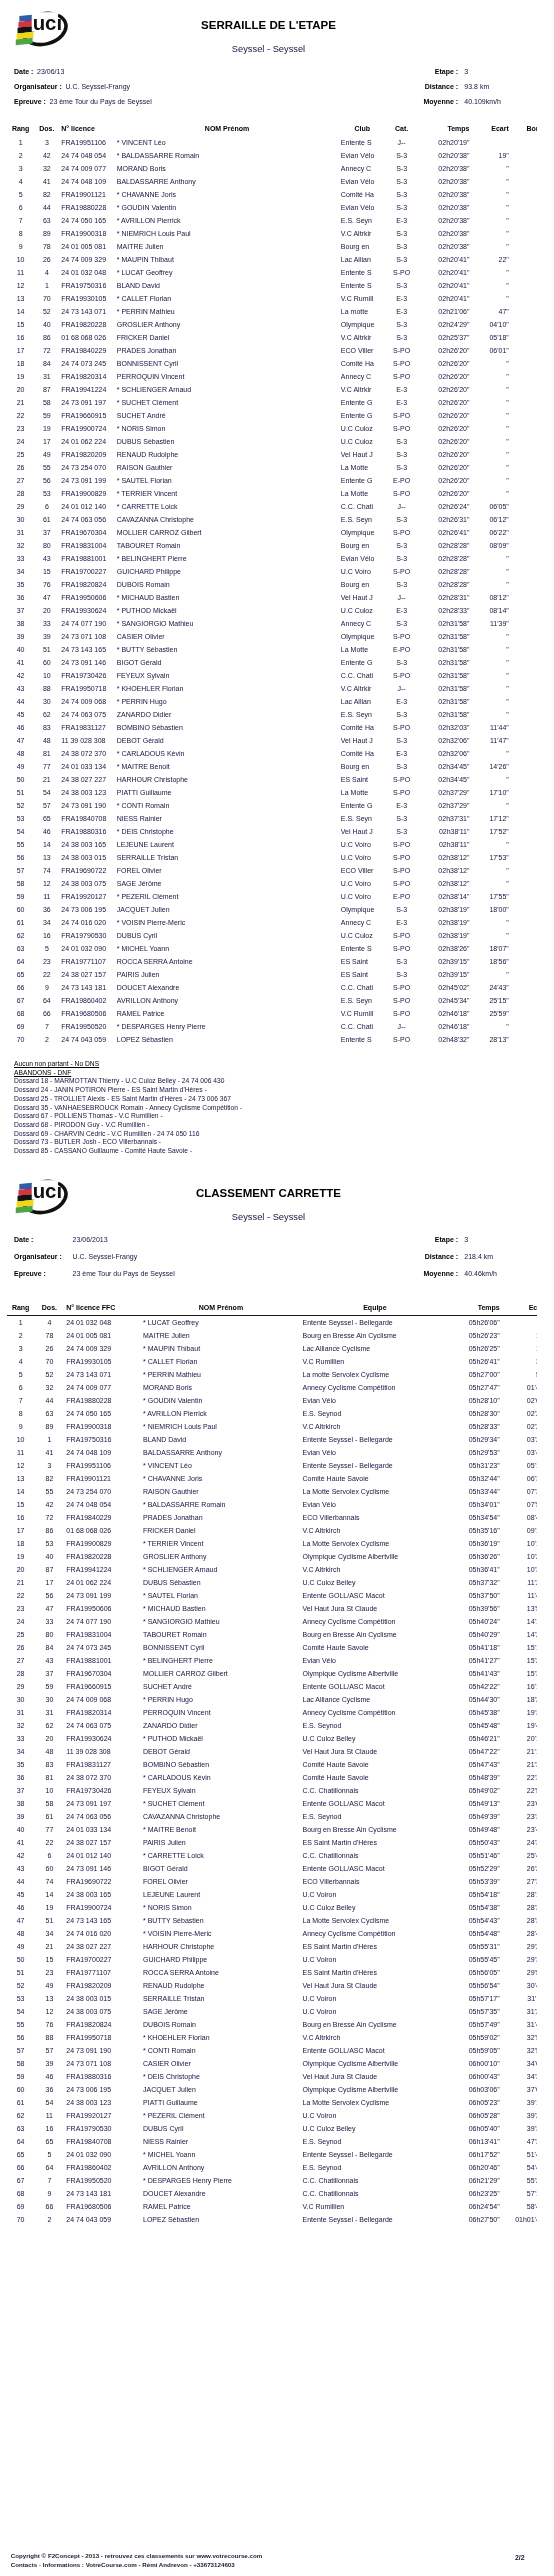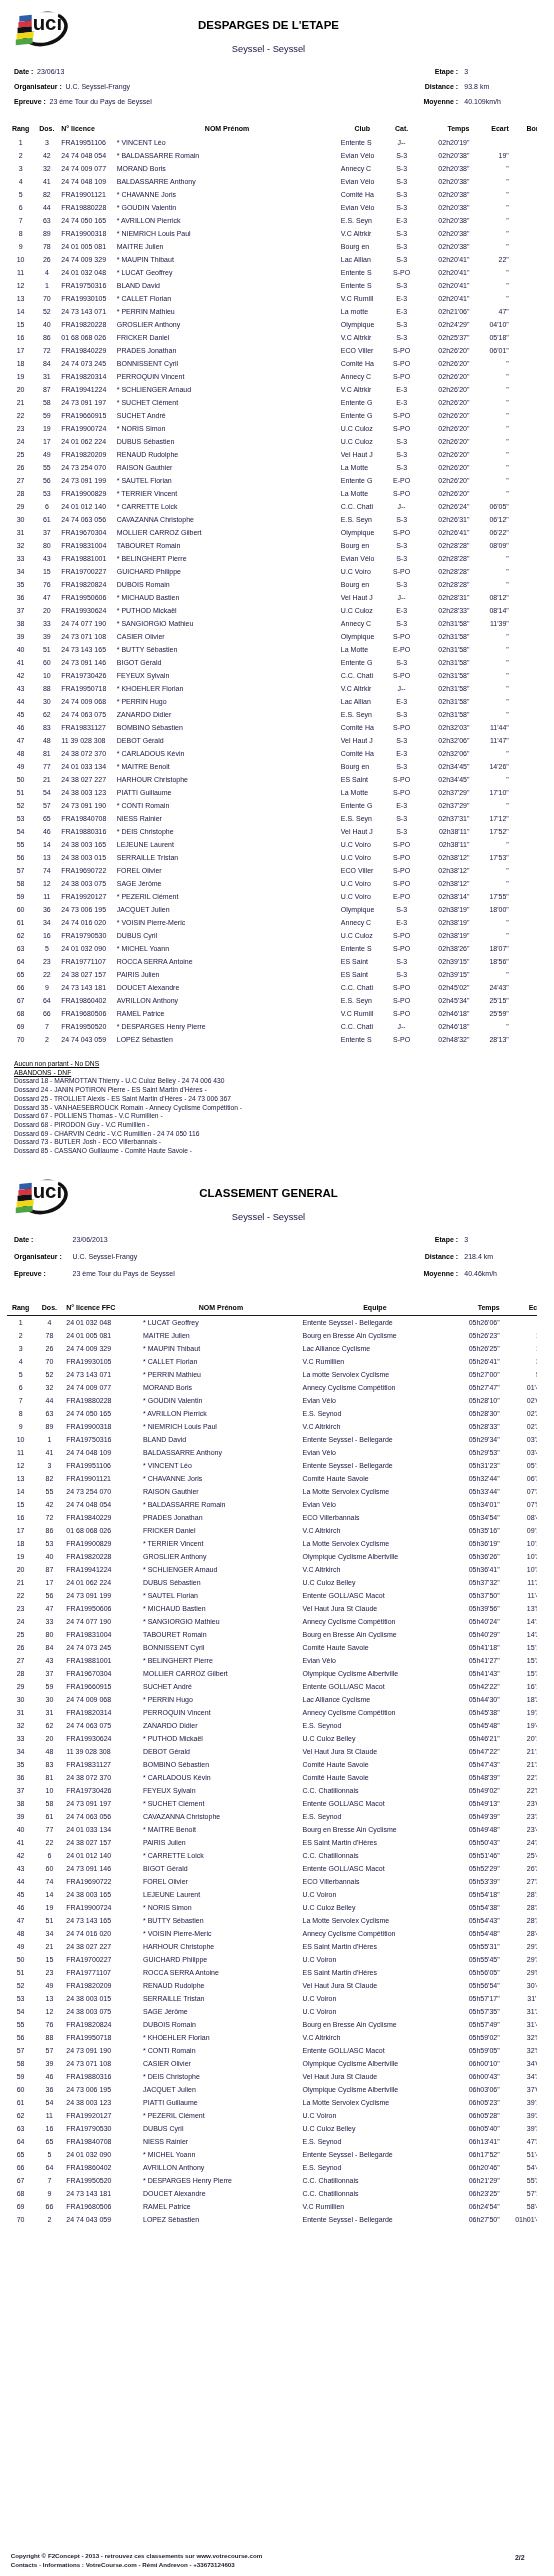--- a/index.html
+++ b/index.html
@@ -69,21 +69,21 @@
         <g transform="skewY(-6)">
           <rect x="6" y="13" width="17" height="6.5" fill="#2e5ea8"></rect>
           <rect x="5" y="19.5" width="18" height="6.5" fill="#d8333e"></rect>
           <rect x="4" y="26" width="19" height="6.5" fill="#111111"></rect>
           <rect x="3" y="32.5" width="19" height="6.5" fill="#f0d812"></rect>
           <rect x="2" y="39" width="19" height="6.5" fill="#4ea546"></rect>
         </g>
         <rect x="20" y="8" width="30" height="22" fill="#ffffff"></rect>
         <text x="21" y="28" font-family="Liberation Sans, sans-serif" font-size="23" font-weight="bold" fill="#111111">uci</text>
       </svg>
-      <div class="doc-title">DESPARGES DE L'ETAPE</div>
+      <div class="doc-title">SERRAILLE DE L'ETAPE</div>
       <div class="doc-subtitle">Seyssel - Seyssel</div>
     </div>
 
     <div class="meta">
       <div class="meta-left">
         <div class="mrow"><span class="mlabel">Date :</span><span class="mvalue">23/06/13</span></div>
         <div class="mrow"><span class="mlabel">Organisateur :</span><span class="mvalue">U.C. Seyssel-Frangy</span></div>
         <div class="mrow"><span class="mlabel">Epreuve  :</span><span class="mvalue">23 ème Tour du Pays de Seyssel</span></div>
       </div>
       <div class="meta-right">
@@ -925,21 +925,21 @@
         <g transform="skewY(-6)">
           <rect x="6" y="13" width="17" height="6.5" fill="#2e5ea8"></rect>
           <rect x="5" y="19.5" width="18" height="6.5" fill="#d8333e"></rect>
           <rect x="4" y="26" width="19" height="6.5" fill="#111111"></rect>
           <rect x="3" y="32.5" width="19" height="6.5" fill="#f0d812"></rect>
           <rect x="2" y="39" width="19" height="6.5" fill="#4ea546"></rect>
         </g>
         <rect x="20" y="8" width="30" height="22" fill="#ffffff"></rect>
         <text x="21" y="28" font-family="Liberation Sans, sans-serif" font-size="23" font-weight="bold" fill="#111111">uci</text>
       </svg>
-      <div class="doc-title">CLASSEMENT GENERAL</div>
+      <div class="doc-title">CLASSEMENT CARRETTE</div>
       <div class="doc-subtitle">Seyssel - Seyssel</div>
     </div>
 
     <div class="meta">
       <div class="meta-left">
         <div class="mrow"><span class="mlabel">Date :</span><span class="mvalue">23/06/2013</span></div>
         <div class="mrow"><span class="mlabel">Organisateur :</span><span class="mvalue">U.C. Seyssel-Frangy</span></div>
         <div class="mrow"><span class="mlabel">Epreuve :</span><span class="mvalue">23 ème Tour du Pays de Seyssel</span></div>
       </div>
       <div class="meta-right">

